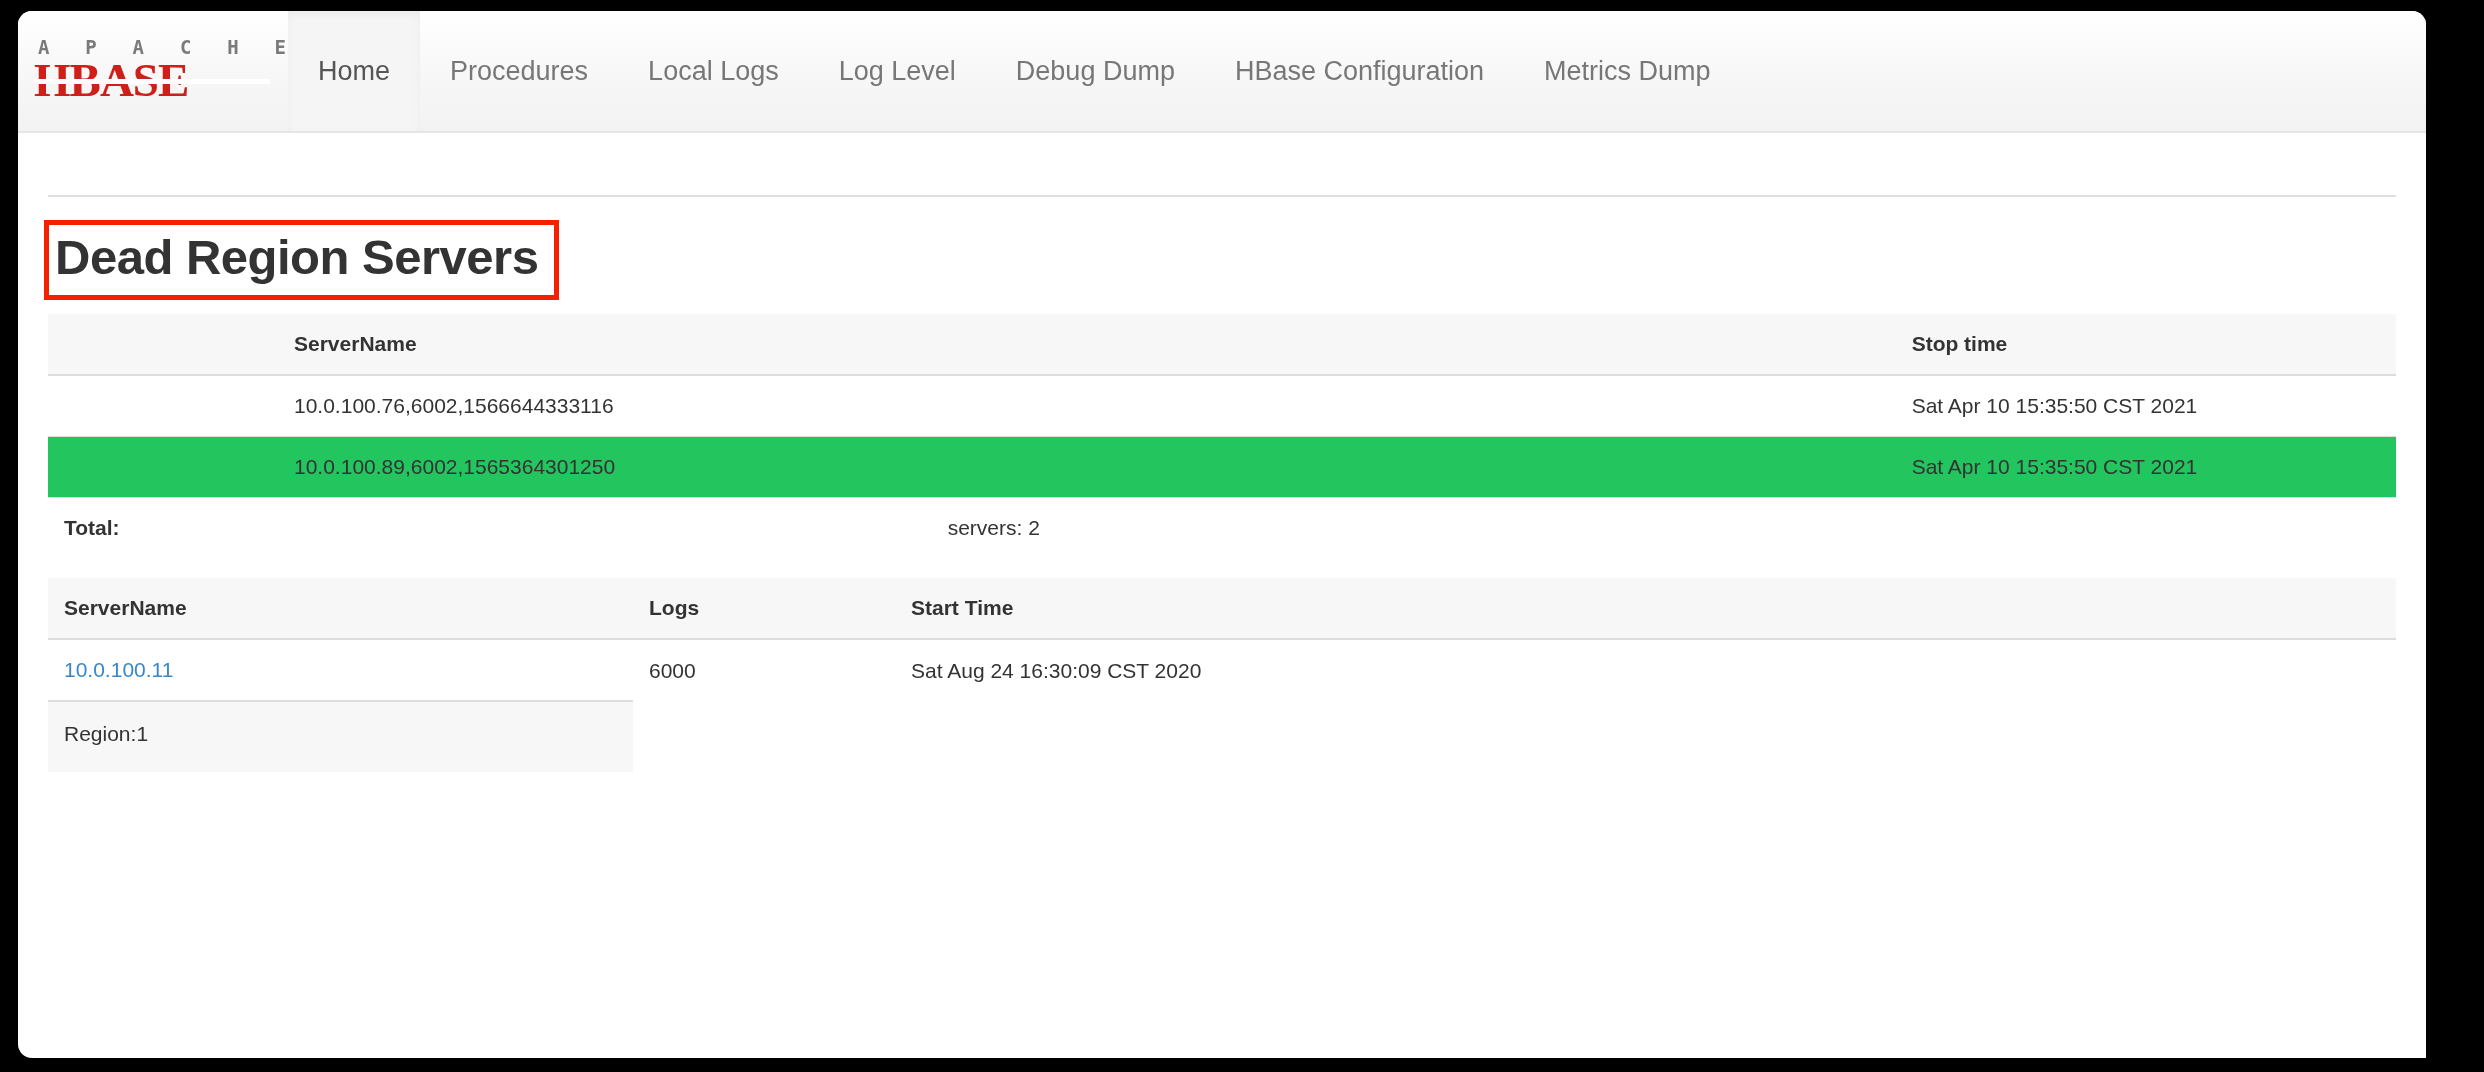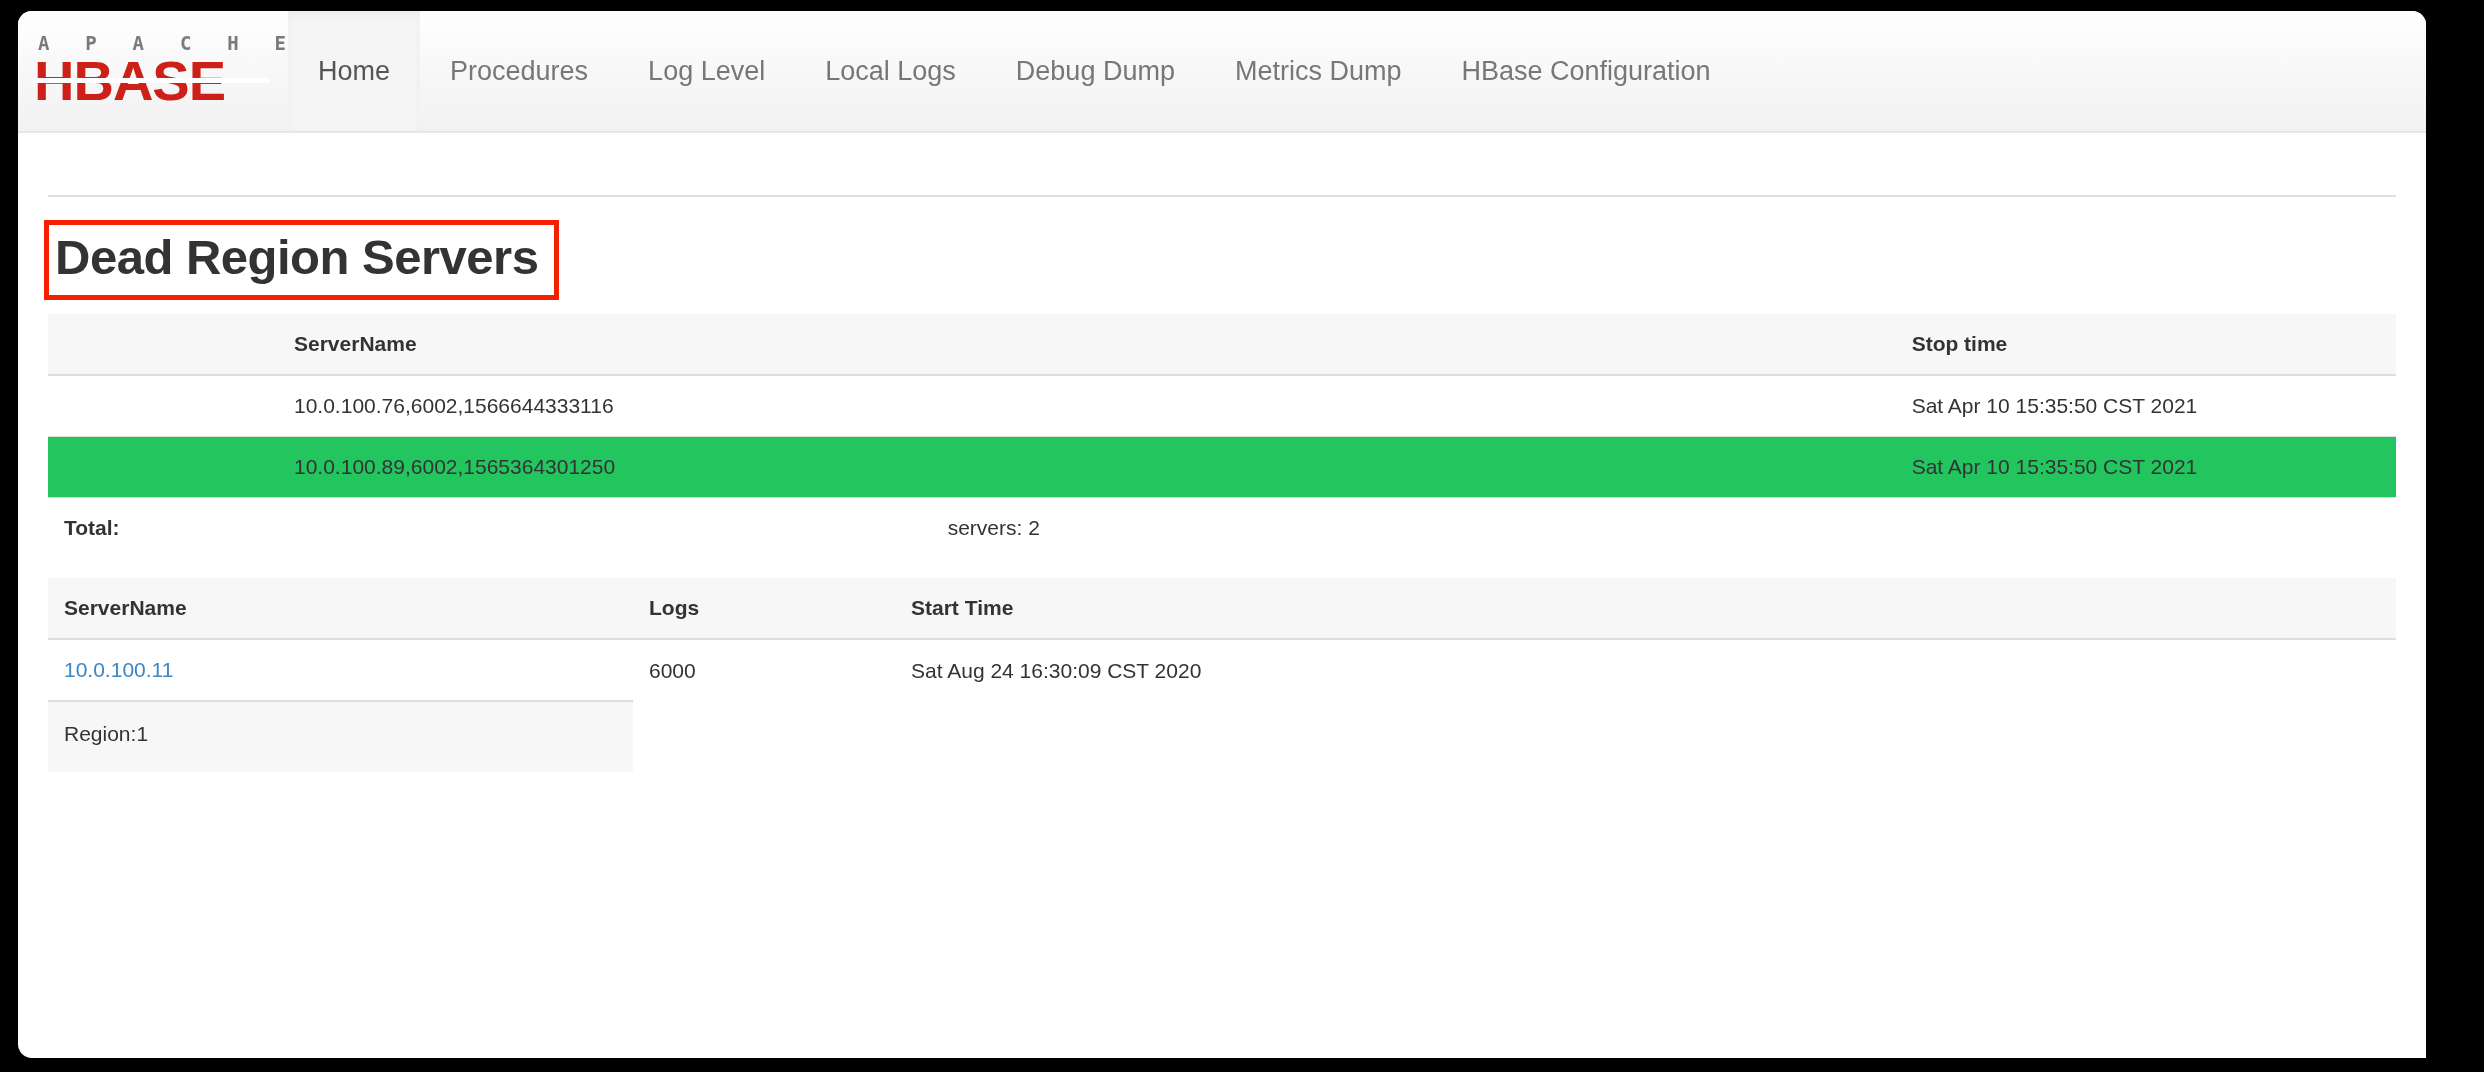--- a/index.html
+++ b/index.html
@@ -73,22 +73,22 @@
   }
   .brand .apache-row span {
     font-family: "DejaVu Sans Mono", monospace;
     font-size: 19px;
     font-weight: bold;
     color: #7a7a7a;
     letter-spacing: 0px;
     line-height: 1;
   }
   .brand .hbase-word {
-    font-family: Liberation Sans, sans-serif;
-    font-size: 56px;
+    font-family: Liberation Serif, serif;
+    font-size: 47px;
     font-weight: bold;
     color: #cc2018;
     letter-spacing: -1px;
     line-height: 0.96;
     position: relative;
   }
   .brand .hbase-word::after {
     
     content: "";
     position: absolute;
@@ -223,25 +223,25 @@
             <span>C</span>
             <span>H</span>
             <span>E</span>
           </div>
           <div class="hbase-word">HBASE</div>
         </a>
 
         <div class="nav-links">
           <a class="nav-item active">Home</a>
           <a class="nav-item">Procedures</a>
+          <a class="nav-item">Local Logs</a>
           <a class="nav-item">Log Level</a>
-          <a class="nav-item">Local Logs</a>
           <a class="nav-item">Debug Dump</a>
+          <a class="nav-item">HBase Configuration</a>
           <a class="nav-item">Metrics Dump</a>
-          <a class="nav-item">HBase Configuration</a>
         </div>
 
       </div>
     </div>
 
     <div class="content">
 
       <hr class="top-rule">
 
       

